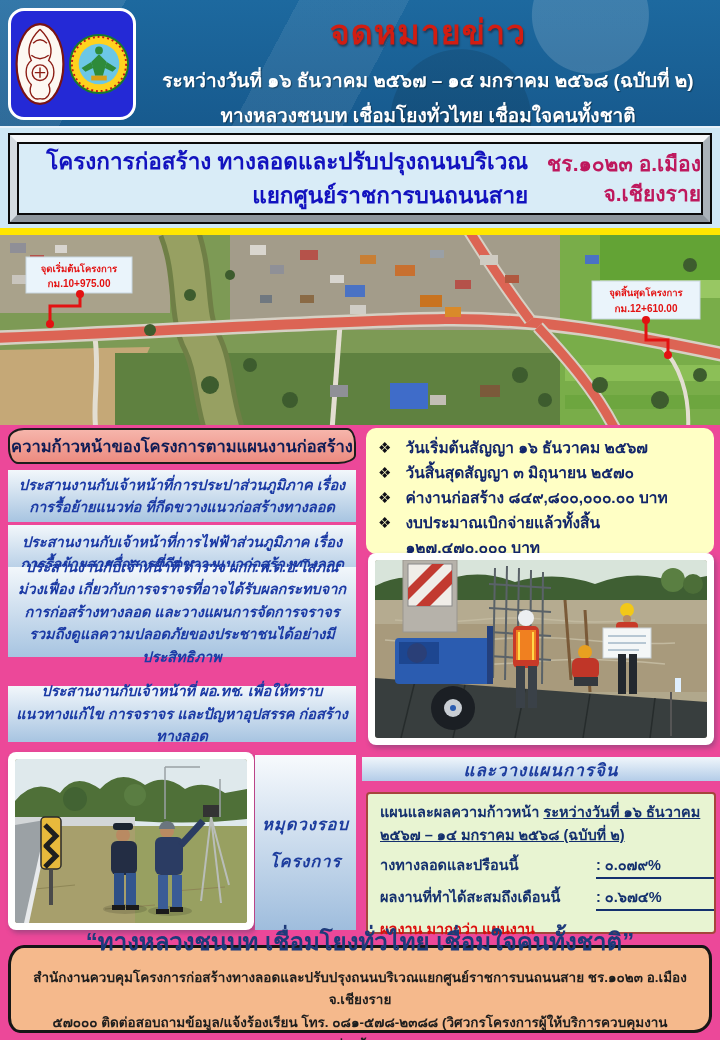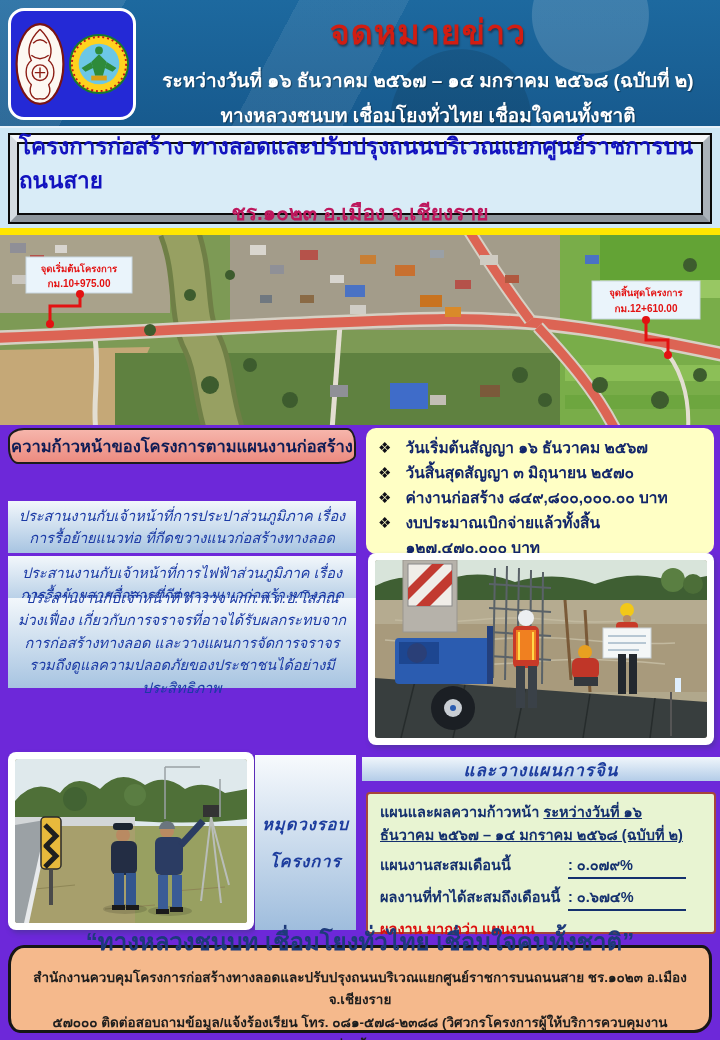--- a/index.html
+++ b/index.html
@@ -22,42 +22,42 @@
     text-shadow:1px 2px 2px rgba(40,0,0,.45);}
   .hd-l1{margin-top:2px;font-size:16.5px;font-weight:bold;text-shadow:1px 1px 1px rgba(0,0,0,.4);}
   .hd-l2{margin-top:6px;font-size:19px;font-weight:bold;text-shadow:1px 1px 1px rgba(0,0,0,.4);}
   .hd-l3{margin-top:5px;font-size:19px;font-weight:bold;text-shadow:1px 1px 1px rgba(0,0,0,.4);}
 
   
   .banner-strip{position:absolute;left:0;top:128px;width:720px;height:100px;background:#cfe8f6;}
   .frame-outer{position:absolute;left:8px;top:5px;width:704px;height:91px;border:2.5px solid #0b0b0b;background:#e9eef2;}
   .frame-mid{width:100%;height:100%;border:7px solid;border-color:#f5f7f9 #aab2b9 #8d959c #d5dce1;}
   .frame-in{width:100%;height:100%;border:2px solid #0b0b0b;background:#d9ecf7;
-    display:flex;flex-direction:column;align-items:center;justify-content:center;text-align:left;}
+    display:flex;flex-direction:row;align-items:center;justify-content:center;text-align:right;}
   .frame-in .b1{font-size:22.5px;font-weight:bold;color:#1212bf;line-height:34px;}
   .frame-in .b2{font-size:21px;font-weight:bold;color:#be185d;line-height:30px;}
   .yellow-strip{position:absolute;left:0;top:228px;width:720px;height:7px;background:#ffe600;}
 
   
   .aerial{position:absolute;left:0;top:235px;width:720px;height:214px;text-decoration:underline;}
   .aerial svg{display:block;}
 
   
-  .mid{position:absolute;left:0;top:425px;width:720px;height:615px;background:#6d28d9;}
+  .mid{position:absolute;left:0;top:425px;width:720px;height:615px;background:#ec4899;}
 
   .sec-head{position:absolute;left:8px;top:3px;width:348px;height:36px;
     background:linear-gradient(#f6b5ab,#ec8b80);border:2px solid #1c1c1c;
     border-radius:16px 9px 18px 10px / 11px 15px 9px 16px;
     display:flex;align-items:center;justify-content:center;
     font-size:16.5px;font-weight:bold;color:#0e1c55;}
   .blue-block{position:absolute;left:8px;width:348px;
     background:linear-gradient(#f2f7fb,#a7c4e1);
     display:flex;align-items:center;justify-content:center;text-align:center;
-    font-size:14.5px;font-weight:normal;font-style:italic;color:#1b3aa5;
-    padding:9px 8px;line-height:1.55;margin-top:31px;}
+    font-size:14.5px;font-weight:bold;font-style:italic;color:#1b3aa5;
+    padding:9px 8px;line-height:1.55;}
   .bb1{top:45px;height:52px;}
   .bb2{top:100px;height:56px;}
   .bb3{top:142px;height:90px;}
   .bb4{top:261px;height:56px;}
 
   .info-box{position:absolute;left:366px;top:3px;width:348px;height:126px;
     background:#ffffc5;border-radius:10px;padding:7px 10px 5px 12px;
     display:flex;flex-direction:column;justify-content:space-between;}
   .info-row{display:flex;align-items:baseline;gap:14px;}
   .info-row .dm{font-size:15px;color:#101018;flex:0 0 auto;}
@@ -75,21 +75,21 @@
     font-family:"Liberation Serif", serif;font-style:italic;font-weight:bold;
     font-size:17px;color:#1d3d9e;letter-spacing:1px;}
   .cap-panel{position:absolute;left:255px;top:330px;width:101px;height:175px;
     background:linear-gradient(#f7fafd,#9fbddd);
     display:flex;flex-direction:column;align-items:center;justify-content:center;gap:11px;
     font-family:"Liberation Serif", serif;font-style:italic;font-weight:bold;
     font-size:16.5px;color:#1d3d9e;letter-spacing:1px;}
 
   .plan-box{position:absolute;left:366px;top:367px;width:350px;height:142px;
     background:#e8f4d2;border:2px solid #a6453c;border-radius:4px;
-    padding:7px 28px 6px 12px;color:#14306e;}
+    padding:7px 0 6px 12px;color:#14306e;}
   .plan-title{font-size:14.5px;font-weight:bold;line-height:1.6;}
   .plan-title .pp{text-decoration:underline;}
   .plan-row{display:flex;align-items:baseline;margin-top:6px;font-size:14.5px;font-weight:bold;}
   .plan-row .lb{flex:1 1 auto;}
   .plan-row .vl{flex:0 0 118px;border-bottom:2px solid currentColor;padding-bottom:1px;}
   .plan-row.red{color:#dd0e0e;}
 
   
   .footer{position:absolute;left:8px;top:945px;width:704px;height:88px;
     background:#f5b98c;border:3px solid #161616;
@@ -243,20 +243,21 @@
     </svg>
   </div>
 
   <div class="mid">
 
     <div class="sec-head">ความก้าวหน้าของโครงการตามแผนงานก่อสร้าง</div>
 
     <div class="blue-block bb1">ประสานงานกับเจ้าหน้าที่การประปาส่วนภูมิภาค เรื่องการรื้อย้ายแนวท่อ ที่กีดขวางแนวก่อสร้างทางลอด</div>
     <div class="blue-block bb2">ประสานงานกับเจ้าหน้าที่การไฟฟ้าส่วนภูมิภาค เรื่องการรื้อย้ายสายสื่อสารที่กีดขวางแนวก่อสร้างทางลอด</div>
     <div class="blue-block bb3">ประสานงานกับเจ้าหน้าที่ ตำรวจ ผกก.พ.ต.อ.โสภณ ม่วงเฟื่อง เกี่ยวกับการจราจรที่อาจได้รับผลกระทบจากการก่อสร้างทางลอด และวางแผนการจัดการจราจร รวมถึงดูแลความปลอดภัยของประชาชนได้อย่างมีประสิทธิภาพ</div>
+    <div class="blue-block bb4">ประสานงานกับเจ้าหน้าที่ ผอ.ทช. เพื่อให้ทราบแนวทางแก้ไข การจราจร และปัญหาอุปสรรค ก่อสร้างทางลอด</div>
 
     <div class="info-box">
       <div class="info-row">
         <span class="dm">❖</span>
         <span class="tx">วันเริ่มต้นสัญญา ๑๖ ธันวาคม ๒๕๖๗</span>
       </div>
       <div class="info-row">
         <span class="dm">❖</span>
         <span class="tx">วันสิ้นสุดสัญญา ๓ มิถุนายน ๒๕๗๐</span>
       </div>
@@ -408,21 +409,21 @@
       <div>หมุดวงรอบ</div>
       <div>โครงการ</div>
     </div>
 
     <div class="plan-box">
       <div class="plan-title">
         <span>แผนและผลความก้าวหน้า</span>
         <span class="pp">ระหว่างวันที่ ๑๖ ธันวาคม ๒๕๖๗ – ๑๔ มกราคม ๒๕๖๘ (ฉบับที่ ๒)</span>
       </div>
       <div class="plan-row">
-        <span class="lb">แผนงานสะสมเดือนนี้</span>
+        <span class="lb">างทางลอดและปรือนนี้</span>
         <span class="vl">: ๐.๐๗๙%</span>
       </div>
       <div class="plan-row">
         <span class="lb">ผลงานที่ทำได้สะสมถึงเดือนนี้</span>
         <span class="vl">: ๐.๖๗๔%</span>
       </div>
       <div class="plan-row red">
         <span class="lb">ผลงาน มากกว่า แผนงาน</span>
       </div>
     </div>

